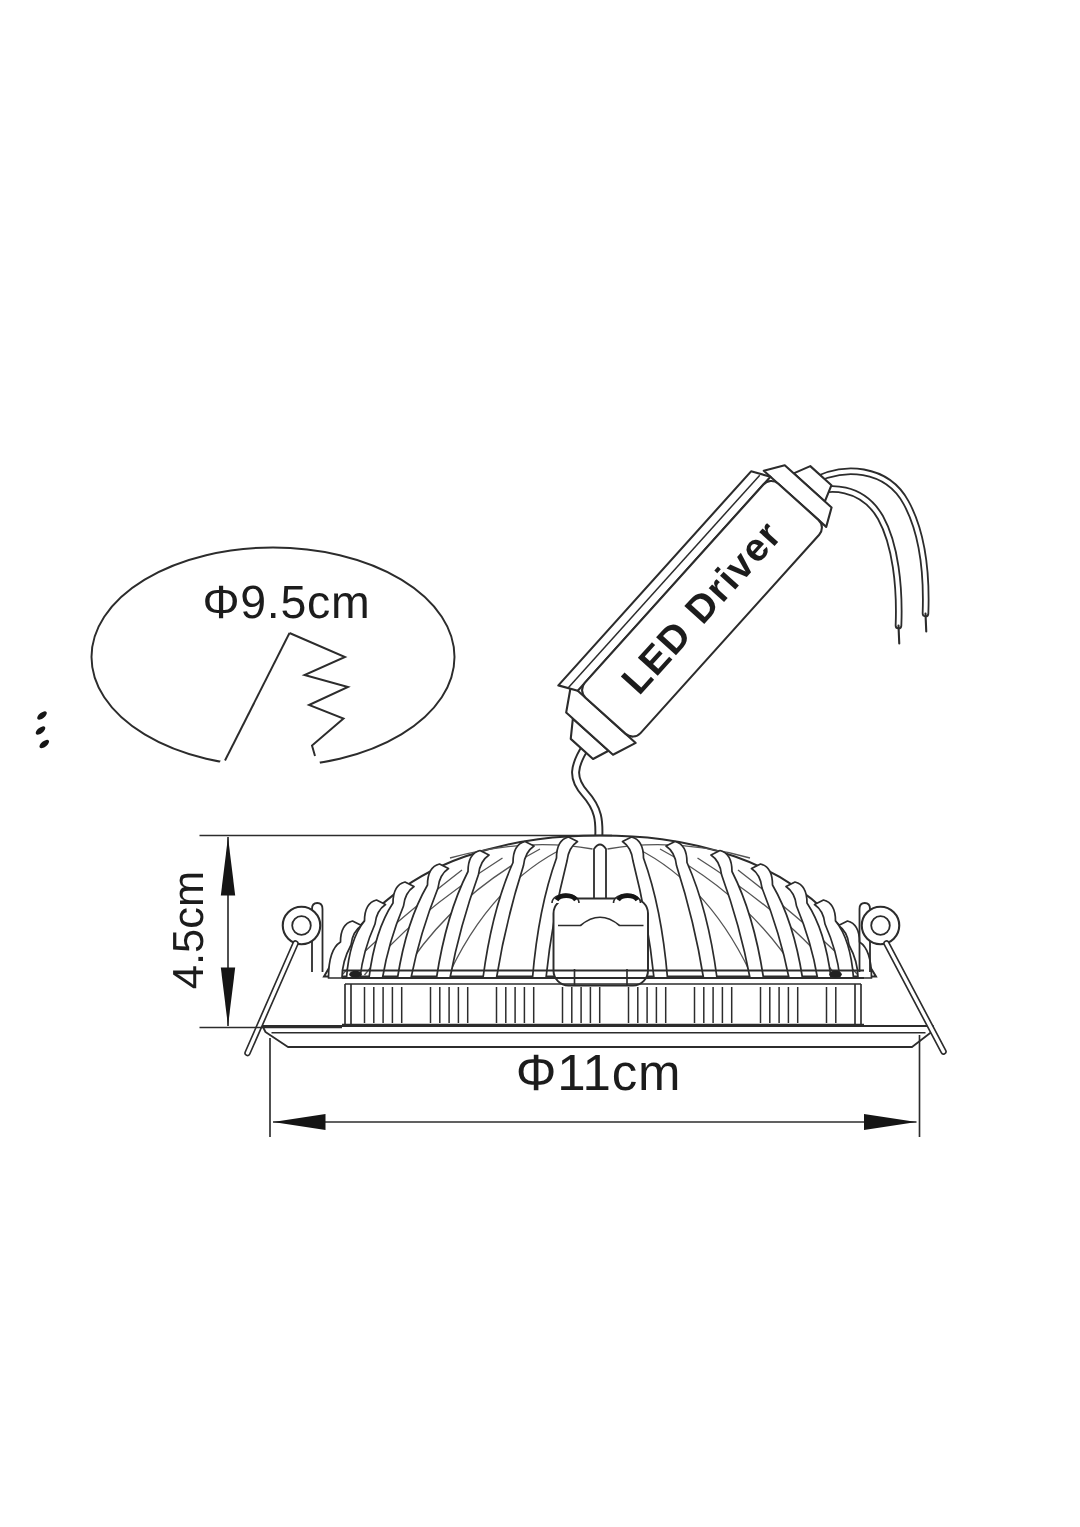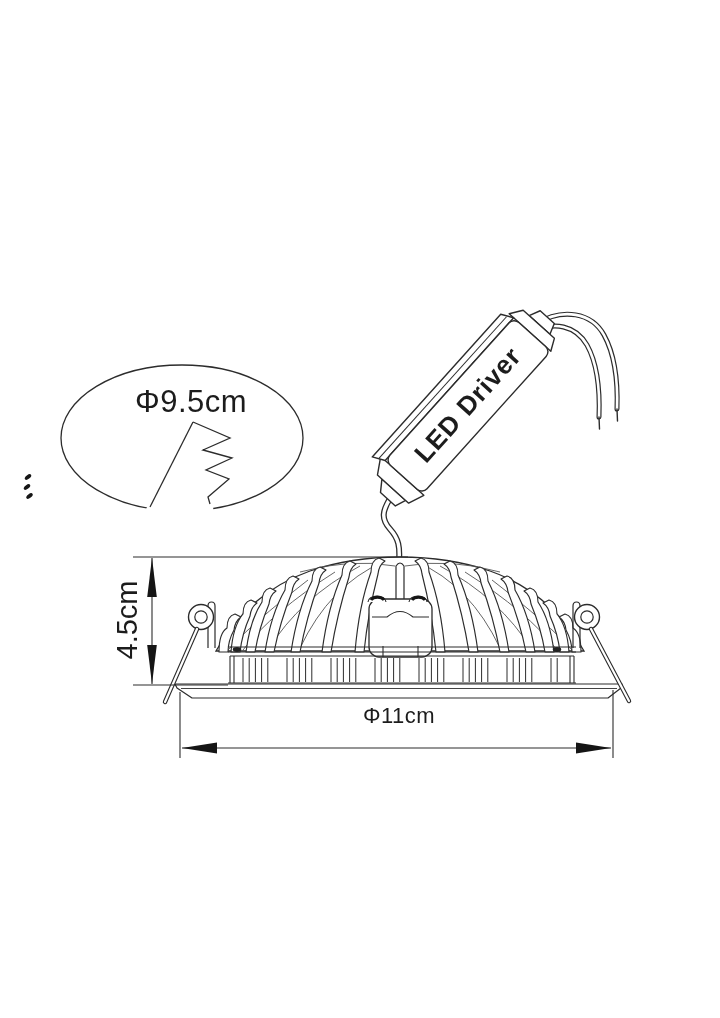--- a/index.html
+++ b/index.html
@@ -8,21 +8,21 @@
     font-family:"Liberation Sans", sans-serif;
   }
   #stage svg{position:absolute;left:0;top:0;}
   .lbl{
     position:absolute;color:#1c1c1c;white-space:nowrap;
     transform:translate(-50%,-50%);
     font-family:"Liberation Sans", sans-serif;
   }
   .lbl.cutout{left:191px;top:402px;font-size:31px;letter-spacing:0.5px;}
   .lbl.height{left:127px;top:620px;font-size:29px;transform:translate(-50%,-50%) rotate(-90deg);}
-  .lbl.diam{left:399px;top:716px;font-size:22px;letter-spacing:0.5px;}
+  .lbl.diam{left:399px;top:716px;font-size:34px;letter-spacing:0.5px;}
   .lbl.driver{left:468px;top:405px;font-size:26px;font-weight:700;letter-spacing:1px;
     transform:translate(-50%,-50%) rotate(-48deg);}
 </style>
 </head>
 <body>
 
 <div id="stage">
 <svg id="art" width="720" height="1018" viewBox="0 0 720 1018" xmlns="http://www.w3.org/2000/svg">
 
   <g>

